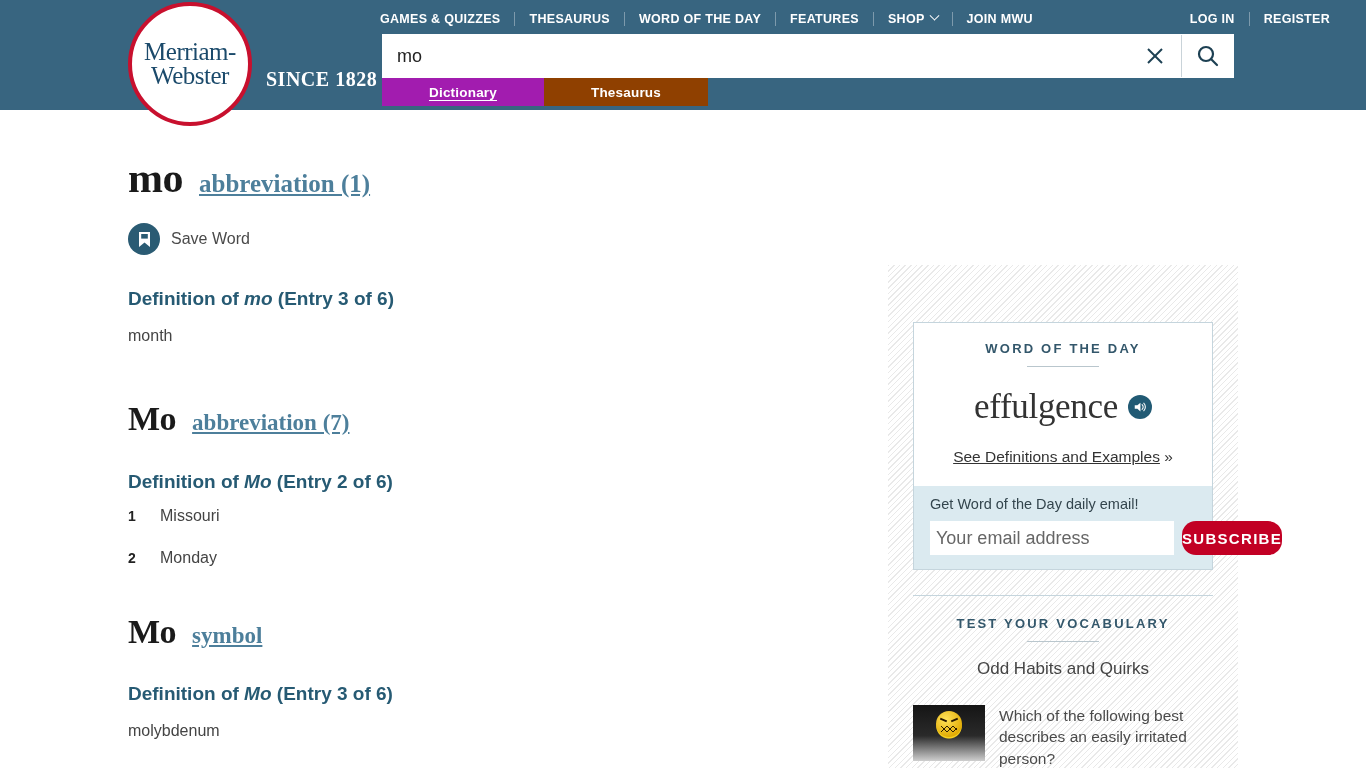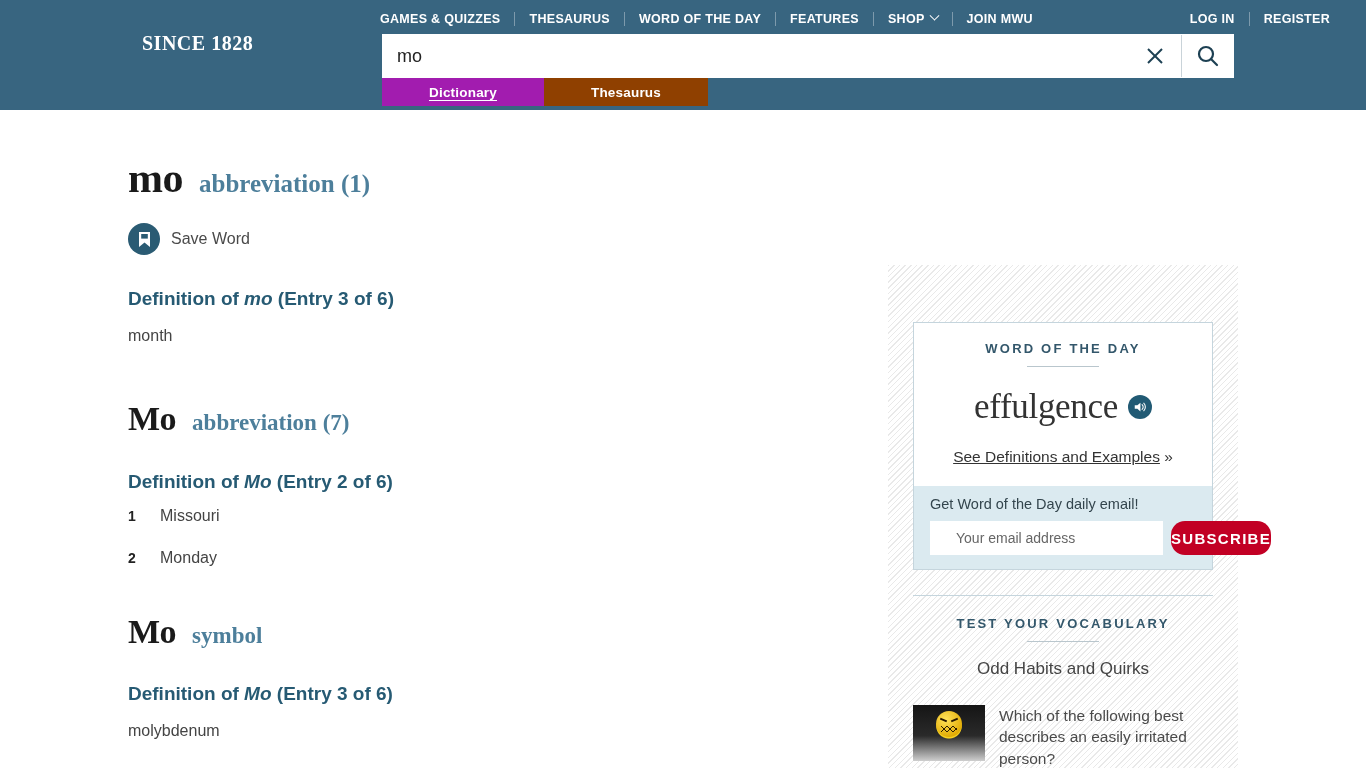--- a/index.html
+++ b/index.html
@@ -229,20 +229,21 @@
     letter-spacing: -0.5px;
   }
 
   .headword.small { font-size: 34px; }
 
   .pos {
     font-family: "Liberation Serif", serif;
     font-size: 25px;
     font-weight: bold;
     color: #4d7f9b;
+    text-decoration: underline;
   }
   .pos.sm { font-size: 23px; }
 
   .save-word {
     display: flex;
     align-items: center;
     gap: 11px;
     margin-top: 22px;
     cursor: pointer;
   }
@@ -389,23 +390,23 @@
     margin-bottom: 9px;
   }
 
   .email-row { display: flex; gap: 8px; }
 
   .email-input {
     flex: 1;
     height: 34px;
     border: none;
     background: #ffffff;
-    font-size: 14px;
+    font-size: 18px;
     font-family: "Liberation Sans", sans-serif;
-    padding: 0 26px;
+    padding: 0 6px;
     color: #555;
     outline: none;
   }
   .email-input::placeholder { color: #666; }
 
   .subscribe-btn {
     width: 106px;
     height: 34px;
     background: #c20024;
     color: #fff;
@@ -523,20 +524,24 @@
     <a class="nav-link">
       <span>LOG IN</span>
     </a>
     <span class="nav-divider"></span>
     <a class="nav-link">
       <span>REGISTER</span>
     </a>
   </div>
 
   <div class="logo-wrap">
+    <div class="logo-circle">
+      <div class="logo-text">Merriam-</div>
+      <div class="logo-text">Webster</div>
+    </div>
     <div class="since">SINCE 1828</div>
   </div>
 
   <div class="search-area">
     <div class="search-box">
       <input class="search-input" type="text" value="mo" style="">
       <button class="search-clear">
         <svg width="22" height="22" viewBox="0 0 22 22" aria-hidden="true">
           <line x1="4" y1="4" x2="18" y2="18" stroke="#1d4053" stroke-width="2"></line>
           <line x1="18" y1="4" x2="4" y2="18" stroke="#1d4053" stroke-width="2"></line>

